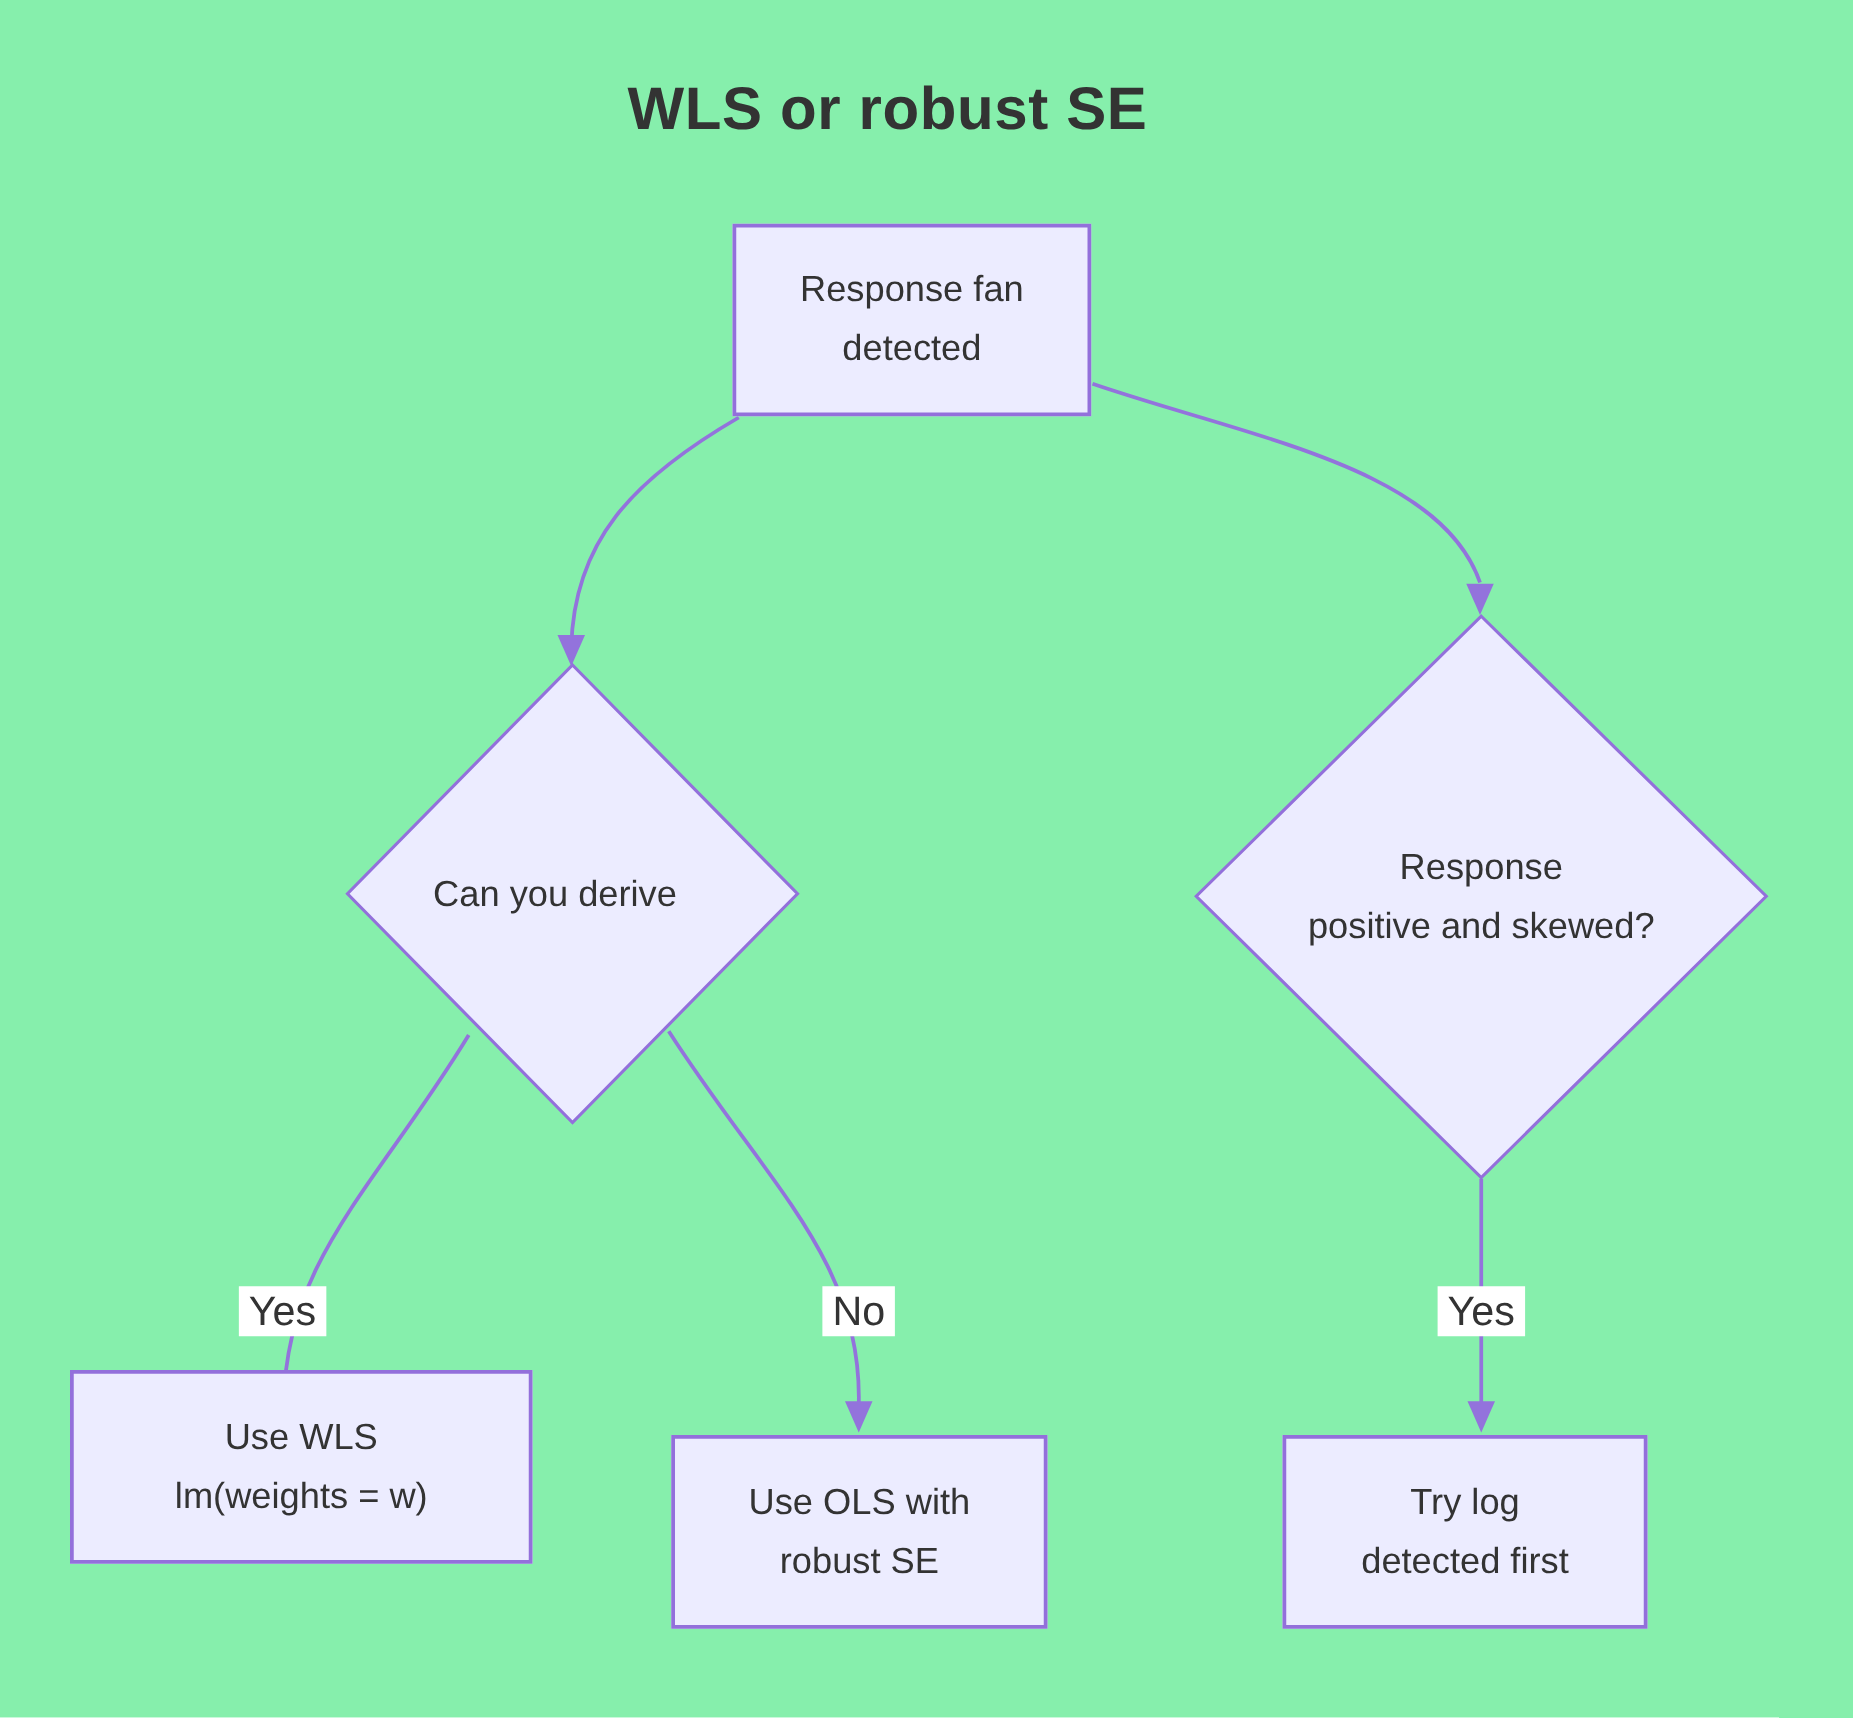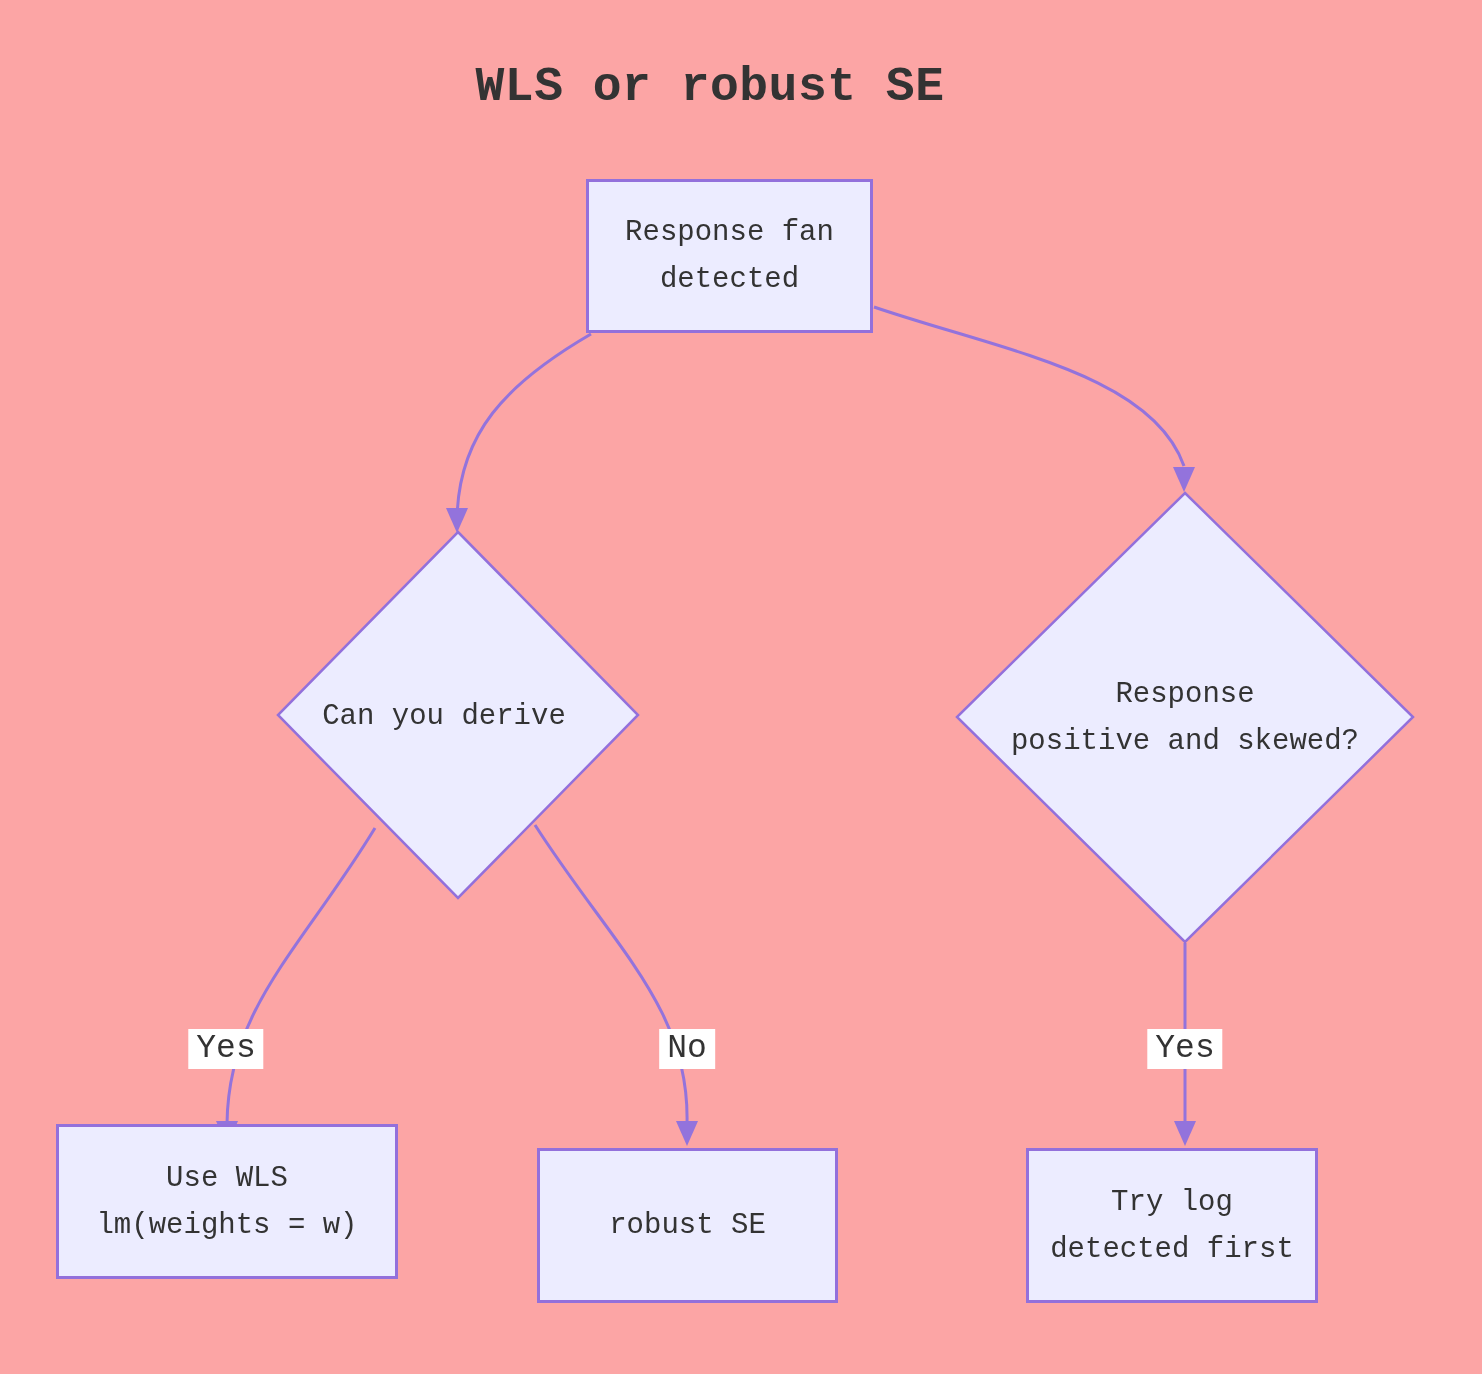--- a/index.html
+++ b/index.html
@@ -4,22 +4,22 @@
 <style>
   html, body {
     margin: 0;
     padding: 0;
     background: #ffffff;
   }
   .canvas {
     position: relative;
     width: 1482px;
     height: 1374px;
-    background: #fca5a5;
-    font-family: Liberation Mono, monospace;
+    background: #86efac;
+    font-family: Liberation Sans, sans-serif;
     overflow: hidden;
   }
   .title {
     position: absolute;
     top: 60px;
     left: 0;
     width: 1420px;
     text-align: center;
     font-size: 48px;
     font-weight: 700;
@@ -93,26 +93,27 @@
     <polygon points="1185,493 1413,717 1185,942 957,717" fill="#ECECFF" stroke="#9370DB" stroke-width="2.5"></polygon>
   </svg>
 
   <div class="title">WLS or robust SE</div>
 
   <div class="node-rect" style="left:586px; top:179px; width:287px; height:154px;">
     <span>Response fan</span>
     <span>detected</span>
   </div>
 
-  <div class="node-rect" style="left:56px; top:1124px; width:342px; height:155px;">
+  <div class="node-rect" style="left:56px; top:1096px; width:370px; height:155px;">
     <span>Use WLS</span>
     <span>lm(weights = w)</span>
   </div>
 
   <div class="node-rect" style="left:537px; top:1148px; width:301px; height:155px;">
+    <span>Use OLS with</span>
     <span>robust SE</span>
   </div>
 
   <div class="node-rect" style="left:1026px; top:1148px; width:292px; height:155px;">
     <span>Try log</span>
     <span>detected first</span>
   </div>
 
   <div class="diamond-label" style="left:444px; top:716px;">
     <div>Can you derive</div>

